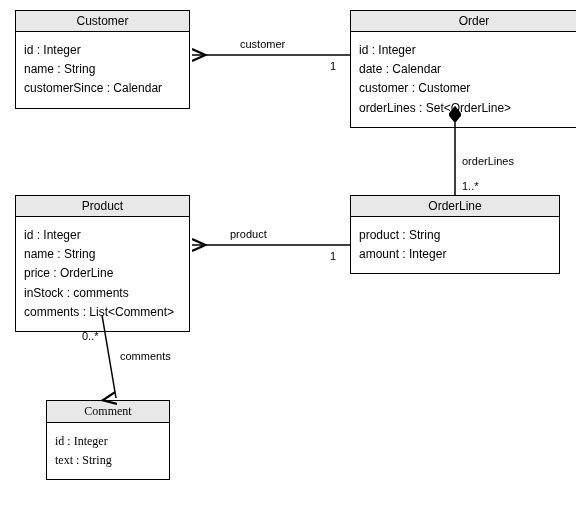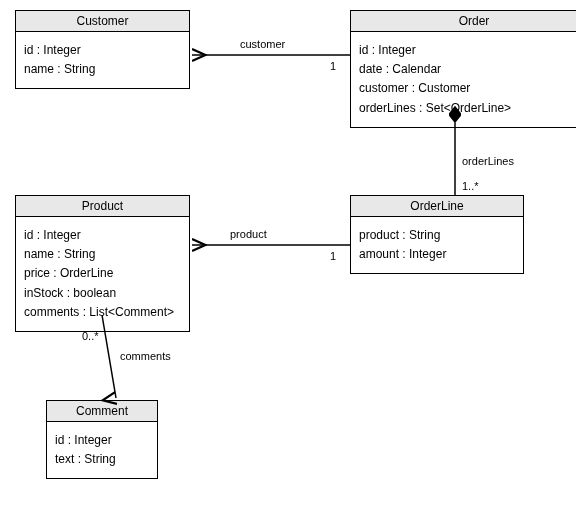--- a/index.html
+++ b/index.html
@@ -41,53 +41,54 @@
     }
   </style>
 </head>
 <body>
 
 <div class="uml-box" style="left:15px; top:10px; width:175px;">
   <div class="header">Customer</div>
   <div class="body">
     <div>id : Integer</div>
     <div>name : String</div>
+    <div>customerSince : Calendar</div>
   </div>
 </div>
 
 <div class="uml-box" style="left:350px; top:10px; width:248px;">
   <div class="header">Order</div>
   <div class="body">
     <div>id : Integer</div>
     <div>date : Calendar</div>
     <div>customer : Customer</div>
     <div>orderLines : Set&lt;OrderLine&gt;</div>
   </div>
 </div>
 
 <div class="uml-box" style="left:15px; top:195px; width:175px;">
   <div class="header">Product</div>
   <div class="body">
     <div>id : Integer</div>
     <div>name : String</div>
     <div>price : OrderLine</div>
-    <div>inStock : boolean</div>
+    <div>inStock : comments</div>
     <div>comments : List&lt;Comment&gt;</div>
   </div>
 </div>
 
-<div class="uml-box" style="left:350px; top:195px; width:174px;">
+<div class="uml-box" style="left:350px; top:195px; width:210px;">
   <div class="header">OrderLine</div>
   <div class="body">
     <div>product : String</div>
     <div>amount : Integer</div>
   </div>
 </div>
 
-<div class="uml-box" style="left:46px; top:400px; width:112px;">
+<div class="uml-box" style="left:46px; top:400px; width:124px;font-family:Liberation Serif, serif;">
   <div class="header">Comment</div>
   <div class="body">
     <div>id : Integer</div>
     <div>text : String</div>
   </div>
 </div>
 
 <svg class="connections">
   <defs>
 

